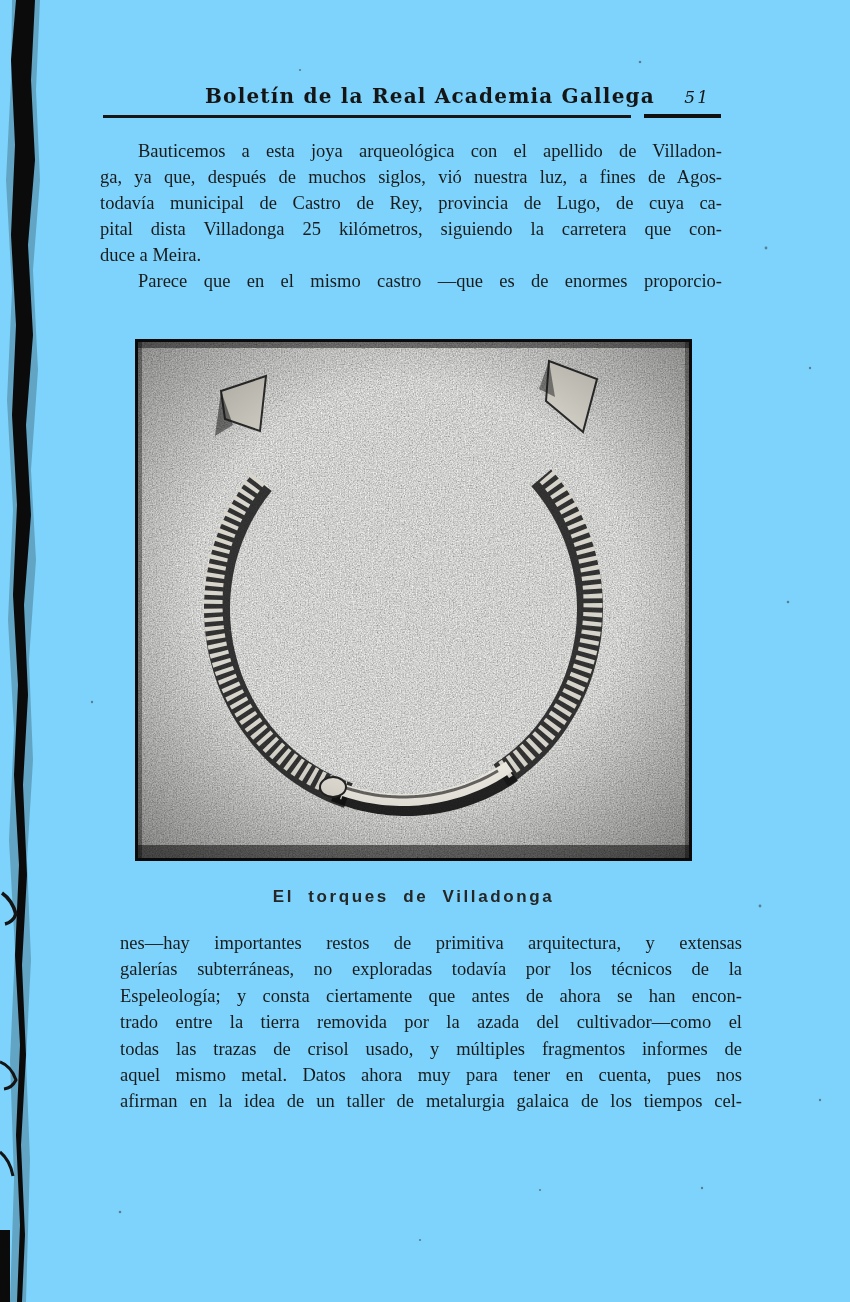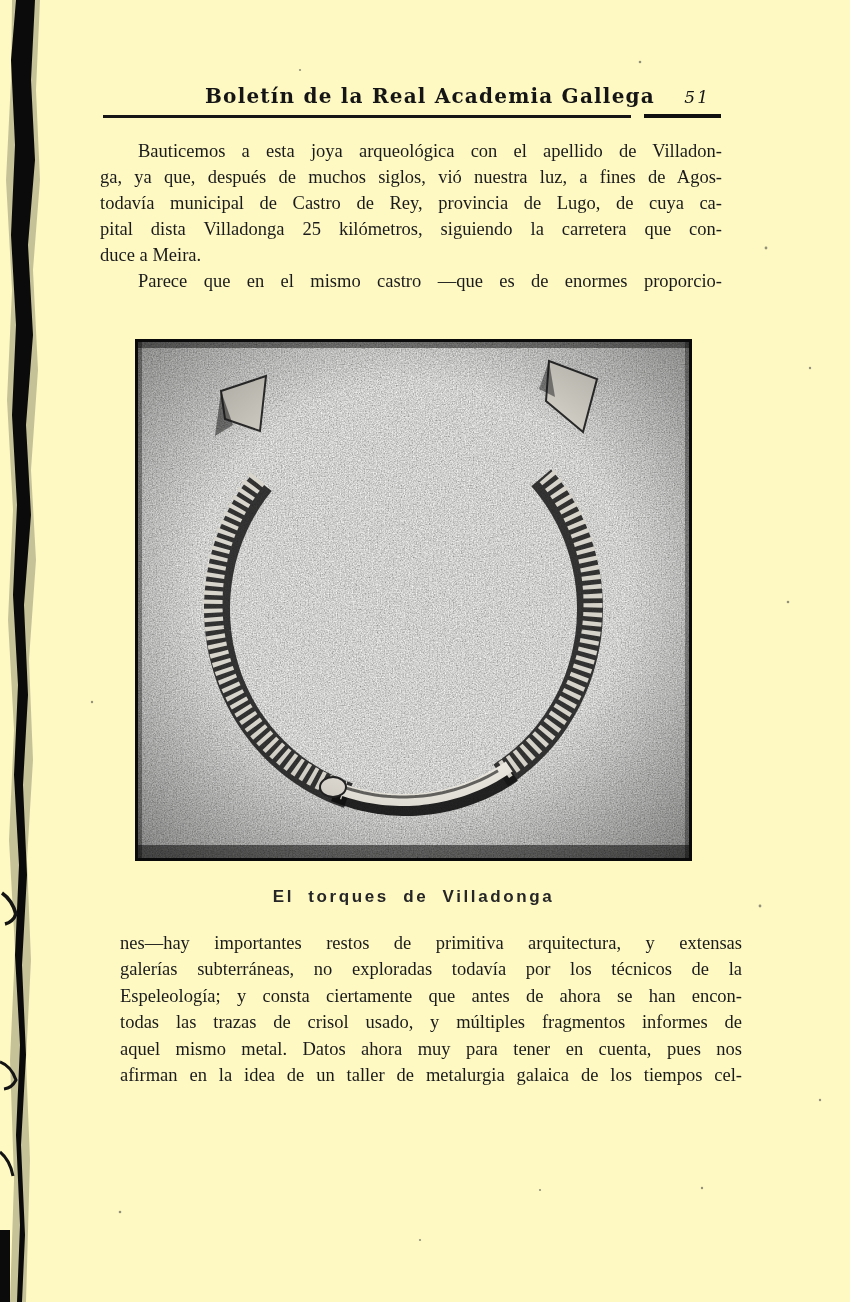--- a/index.html
+++ b/index.html
@@ -1,18 +1,18 @@
 <!DOCTYPE html>
 <html><head>
 <meta charset="utf-8">
 <style>
   html,body{margin:0;padding:0;background:#e8e8e6;}
   .page{
     position:relative; width:850px; height:1302px;
-    background:#fef9c3; overflow:hidden;
+    background:#7dd3fc; overflow:hidden;
     font-family:"Liberation Serif", serif;
     color:#1a1a1a;
   }
   
   .artifact-layer{position:absolute; inset:0; z-index:1; pointer-events:none;}
   
   .header{position:absolute; left:100px; top:84px; width:622px; height:28px; z-index:2;}
   .header-title{
     position:absolute; left:105px; right:95px; top:0; text-align:center;
     font-family:"DejaVu Serif", serif; font-weight:700; font-size:20px;
@@ -140,19 +140,20 @@
       <rect x="1.5" y="1.5" width="554" height="519" fill="none" stroke="#0a0a0a" stroke-width="3"></rect>
     </svg>
   </div>
   <div class="figure-caption">El torques de Villadonga</div>
 
   <div class="textblock tb-lower">
     <div class="para">
         <div class="line">nes—hay importantes restos de primitiva arquitectura, y extensas</div>
         <div class="line">galerías subterráneas, no exploradas todavía por los técnicos de la</div>
         <div class="line">Espeleología; y consta ciertamente que antes de ahora se han encon-</div>
+        <div class="line">trado entre la tierra removida por la azada del cultivador—como el</div>
         <div class="line">todas las trazas de crisol usado, y múltiples fragmentos informes de</div>
         <div class="line">aquel mismo metal. Datos ahora muy para tener en cuenta, pues nos</div>
         <div class="line">afirman en la idea de un taller de metalurgia galaica de los tiempos cel-</div>
       </div>
   </div>
 
 </div>
 
 </body></html>

